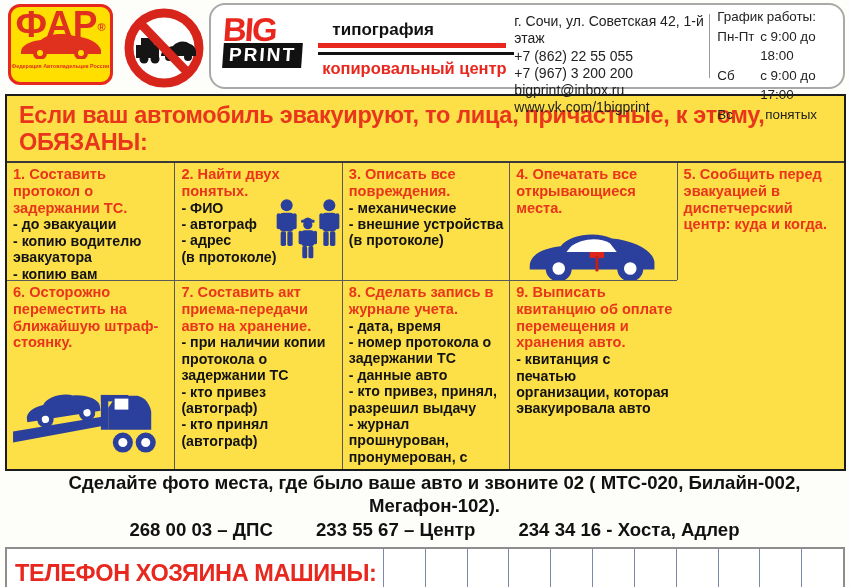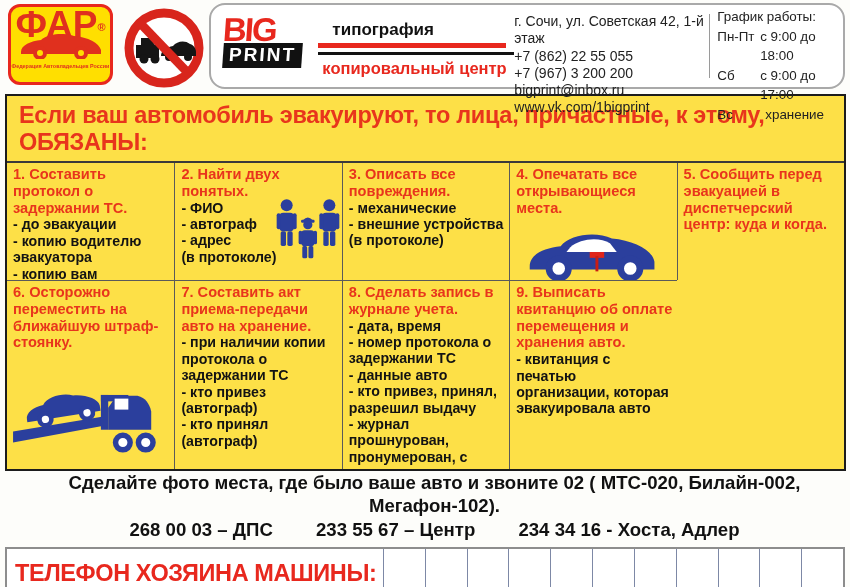--- a/index.html
+++ b/index.html
@@ -116,21 +116,21 @@
         <div class="sch-row">
           <div class="sch-days">Пн-Пт</div>
           <div>с 9:00 до 18:00</div>
         </div>
         <div class="sch-row">
           <div class="sch-days">Сб</div>
           <div>с 9:00 до 17:00</div>
         </div>
         <div class="sch-row">
           <div class="sch-days">Вс</div>
-          <div>хранение</div>
+          <div>понятых</div>
         </div>
       </div>
     </div>
   </div>
 
   <div class="main-box">
     <div class="main-title">Если ваш автомобиль эвакуируют, то лица, причастные, к этому, ОБЯЗАНЫ:</div>
 
     <div class="grid row1">
       <div class="cell">

